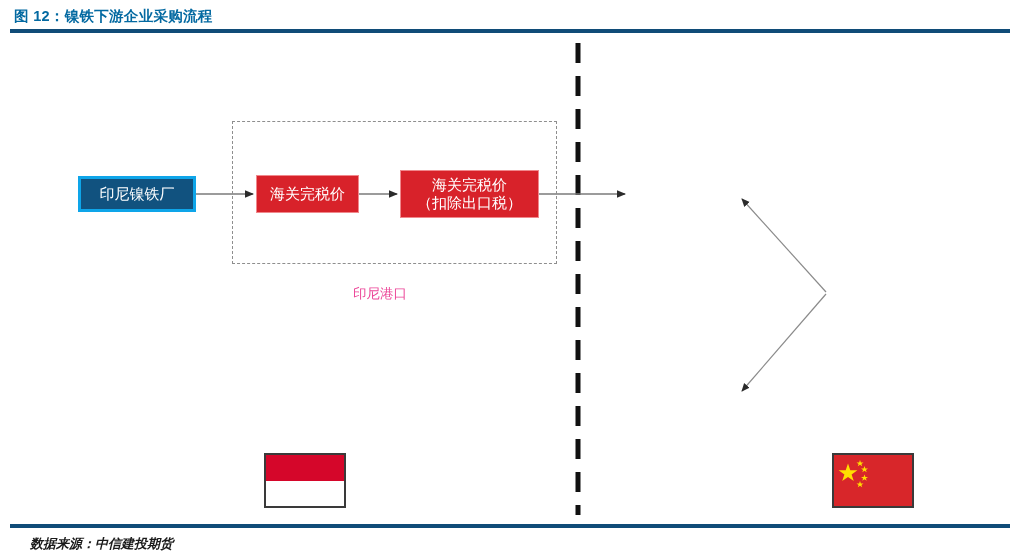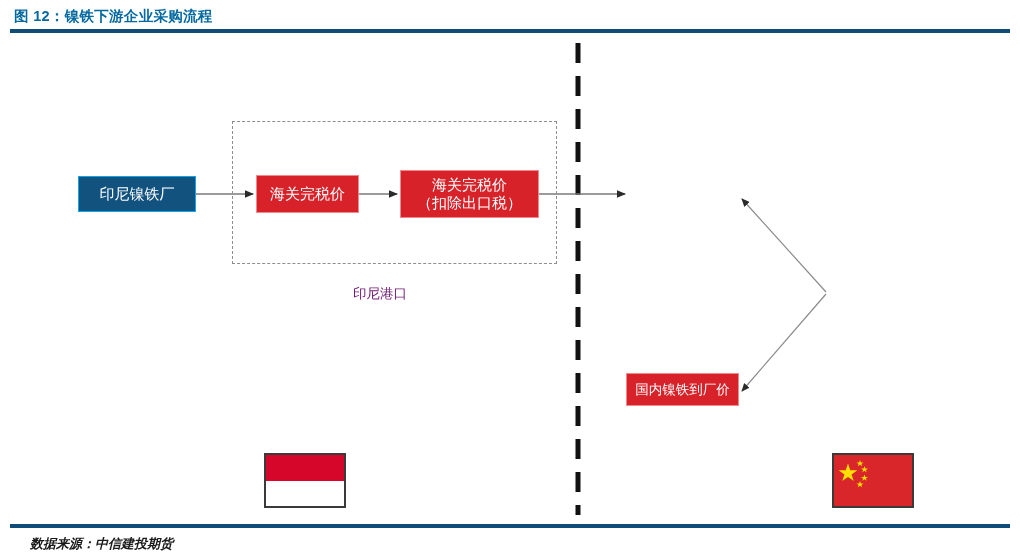--- a/index.html
+++ b/index.html
@@ -78,21 +78,21 @@
     justify-content: center;
     text-align: center;
     font-size: 15px;
     line-height: 1.18;
     color: #ffffff;
     white-space: pre-line;
     z-index: 3;
   }
   .node-blue {
     background: #11527F;
-    border: 1px solid #0ea5e9;
+    border: 3px solid #0ea5e9;
   }
   .node-red {
     background: #D8222A;
     border: 1px solid #F0888C;
   }
 
   #node-indonesia-plant { left: 78px;  top: 143px; width: 118px; height: 36px; }
   #node-customs-price   { left: 256px; top: 142px; width: 103px; height: 38px; }
   #node-customs-net     { left: 400px; top: 137px; width: 139px; height: 48px; }
   #node-port-taxed      { left: 628px; top: 141px; width: 111px; height: 38px; }
@@ -108,21 +108,21 @@
     height: 143px;
     border: 1.4px dashed #8e8e8e;
     box-sizing: border-box;
     z-index: 1;
   }
   .region-label {
     position: absolute;
     left: 353px;
     top: 252px;
     font-size: 13.5px;
-    color: #701a75;
+    color: #ec4899;
     white-space: nowrap;
     z-index: 2;
   }
 
   
   .flag {
     position: absolute;
     box-sizing: border-box;
     border: 2px solid #3a3a3a;
     z-index: 3;
@@ -179,21 +179,20 @@
 
   <div class="node node-blue" id="node-indonesia-plant">印尼镍铁厂</div>
 
   <div class="node node-red" id="node-customs-price">海关完税价</div>
 
   <div class="node node-red" id="node-customs-net">海关完税价
 （扣除出口税）</div>
 
 
 
-  <div class="node node-red" id="node-domestic-ferro">国内镍铁到厂价</div>
 
   <div class="flag" id="flag-indonesia">
     <div class="stripe-red"></div>
     <div class="stripe-white"></div>
   </div>
 
   <div class="flag" id="flag-china">
     <svg width="78" height="51" viewBox="0 0 78 51" xmlns="http://www.w3.org/2000/svg">
       <rect x="0" y="0" width="78" height="51" fill="#D8262A"></rect>
       <g fill="#FFDE00">

